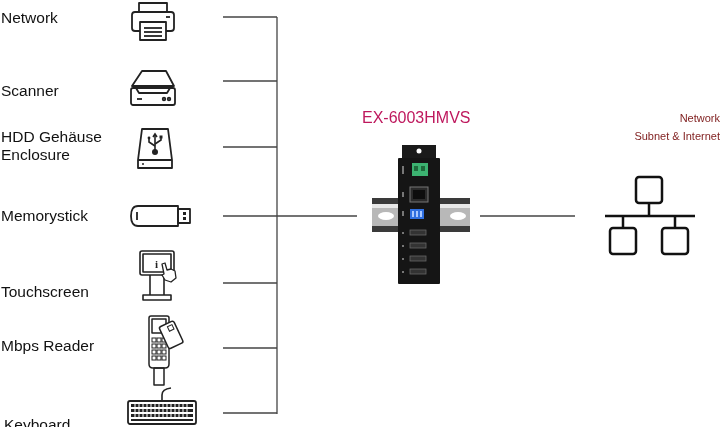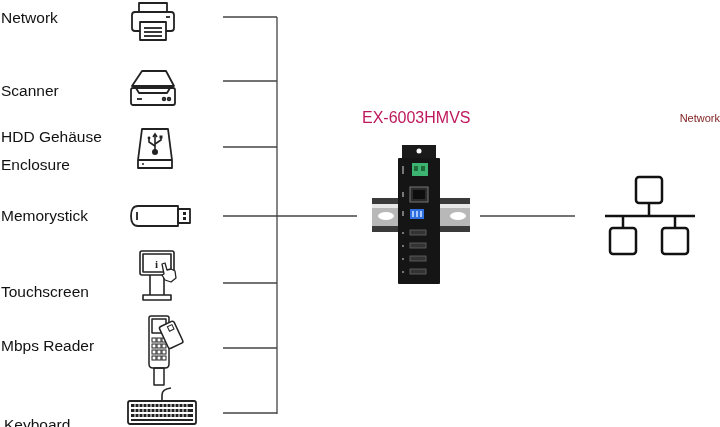--- a/index.html
+++ b/index.html
@@ -25,21 +25,21 @@
     <line x1="223" y1="283" x2="277" y2="283"></line>
     <line x1="223" y1="348" x2="277" y2="348"></line>
     <line x1="223" y1="413" x2="277" y2="413"></line>
     <line x1="480" y1="216" x2="575" y2="216"></line>
   </g>
 </svg>
 
 <div class="label" style="top:9px">Network</div>
 <div class="label" style="top:82px">Scanner</div>
 <div class="label" style="top:128px">HDD Gehäuse</div>
-<div class="label" style="top:156px">Enclosure</div>
+<div class="label" style="top:146px">Enclosure</div>
 <div class="label" style="top:207px">Memorystick</div>
 <div class="label" style="top:283px">Touchscreen</div>
 <div class="label" style="top:337px">Mbps Reader</div>
 <div class="label" style="top:416px;left:4px">Keyboard</div>
 
 <svg class="icon" style="left:128px;top:0px" width="50" height="44" viewBox="0 0 50 44">
   <g fill="none" stroke="#222" stroke-width="1.8" stroke-linejoin="round">
     <path d="M11 12 V3 H39 V12"></path>
     <rect x="4" y="12" width="42" height="19" rx="3"></rect>
     <rect x="12" y="22" width="26" height="18" fill="#fff"></rect>
@@ -196,20 +196,21 @@
     <rect x="34" y="69" width="2" height="5"></rect>
       <rect x="34" y="90" width="2" height="2"></rect>
     <rect x="34" y="103" width="2" height="2"></rect>
       <rect x="34" y="116" width="2" height="2"></rect>
       <rect x="34" y="129" width="2" height="2"></rect>
   </g>
 </svg>
 
 <div class="net-text">
   <div>Network</div>
+  <div>Subnet &amp; Internet</div>
 </div>
 
 <svg class="icon" style="left:600px;top:172px" width="100" height="88" viewBox="0 0 100 88">
   <g fill="none" stroke="#111" stroke-width="2.5" stroke-linejoin="round">
     <rect x="36" y="5" width="26" height="26" rx="3"></rect>
     <line x1="49" y1="31" x2="49" y2="44"></line>
     <line x1="5" y1="44" x2="95" y2="44"></line>
     <line x1="23" y1="44" x2="23" y2="56"></line>
     <line x1="75" y1="44" x2="75" y2="56"></line>
     <rect x="10" y="56" width="26" height="26" rx="3"></rect>

